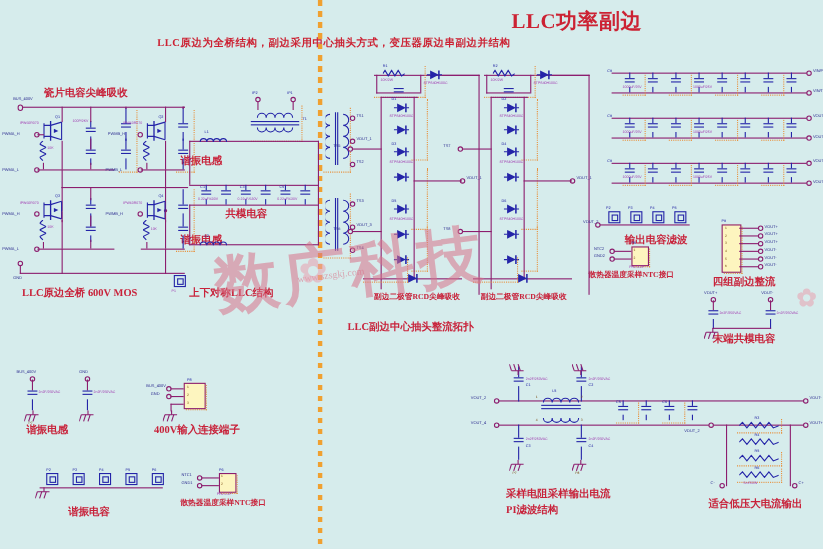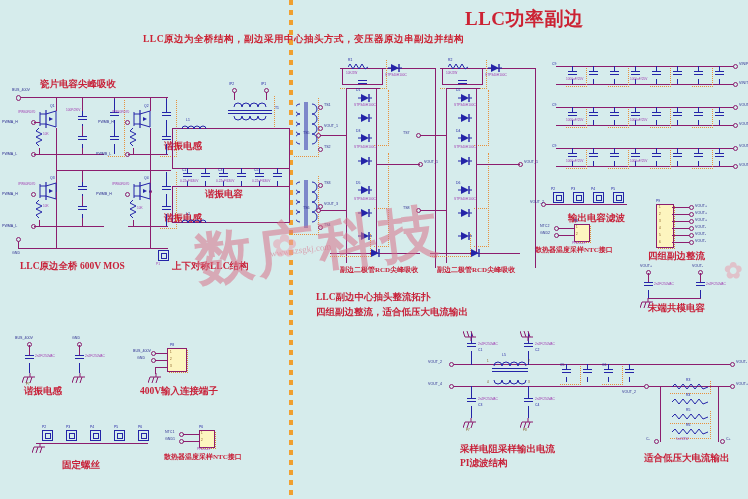--- a/index.html
+++ b/index.html
@@ -112,33 +112,32 @@
 
 <div id="root">
 
   <div id="divider"></div>
 
   <div class="ttl title-main" style="left:465px;top:6px;">LLC功率副边</div>
   <div class="ttl sub-main" style="left:143px;top:33px;">LLC原边为全桥结构，副边采用中心抽头方式，变压器原边串副边并结构</div>
 
   <div class="lbl-red" style="left:40px;top:78px;">瓷片电容尖峰吸收</div>
   <div class="lbl-red" style="left:164px;top:140px;">谐振电感</div>
-  <div class="lbl-red" style="left:205px;top:188px;">谐振电容</div>
+  <div class="lbl-red" style="left:205px;top:188px;">共模电容</div>
   <div class="lbl-red" style="left:164px;top:212px;">谐振电感</div>
   <div class="lbl-red" style="left:20px;top:260px;">LLC原边全桥 600V MOS</div>
   <div class="lbl-red" style="left:172px;top:260px;">上下对称LLC结构</div>
   <div class="lbl-red" style="left:24px;top:385px;">谐振电感</div>
   <div class="lbl-red" style="left:140px;top:385px;">400V输入连接端子</div>
-  <div class="lbl-red" style="left:62px;top:459px;">固定螺丝</div>
+  <div class="lbl-red" style="left:62px;top:459px;">谐振电容</div>
   <div class="lbl-red sm" style="left:164px;top:452px;">散热器温度采样NTC接口</div>
 
   <div class="lbl-red sm" style="left:340px;top:265px;">副边二极管RCD尖峰吸收</div>
   <div class="lbl-red sm" style="left:437px;top:265px;">副边二极管RCD尖峰吸收</div>
   <div class="lbl-red" style="left:316px;top:291px;">LLC副边中心抽头整流拓扑</div>
-  <div class="lbl-red" style="left:316px;top:306px;">四组副边整流，适合低压大电流输出</div>
 
   <div class="lbl-red" style="left:568px;top:212px;">输出电容滤波</div>
   <div class="lbl-red sm" style="left:535px;top:245px;">散热器温度采样NTC接口</div>
   <div class="lbl-red" style="left:648px;top:250px;">四组副边整流</div>
   <div class="lbl-red" style="left:648px;top:302px;">末端共模电容</div>
   <div class="lbl-red" style="left:460px;top:443px;">采样电阻采样输出电流</div>
   <div class="lbl-red" style="left:460px;top:457px;">PI滤波结构</div>
   <div class="lbl-red" style="left:644px;top:452px;">适合低压大电流输出</div>
 
   <div>

